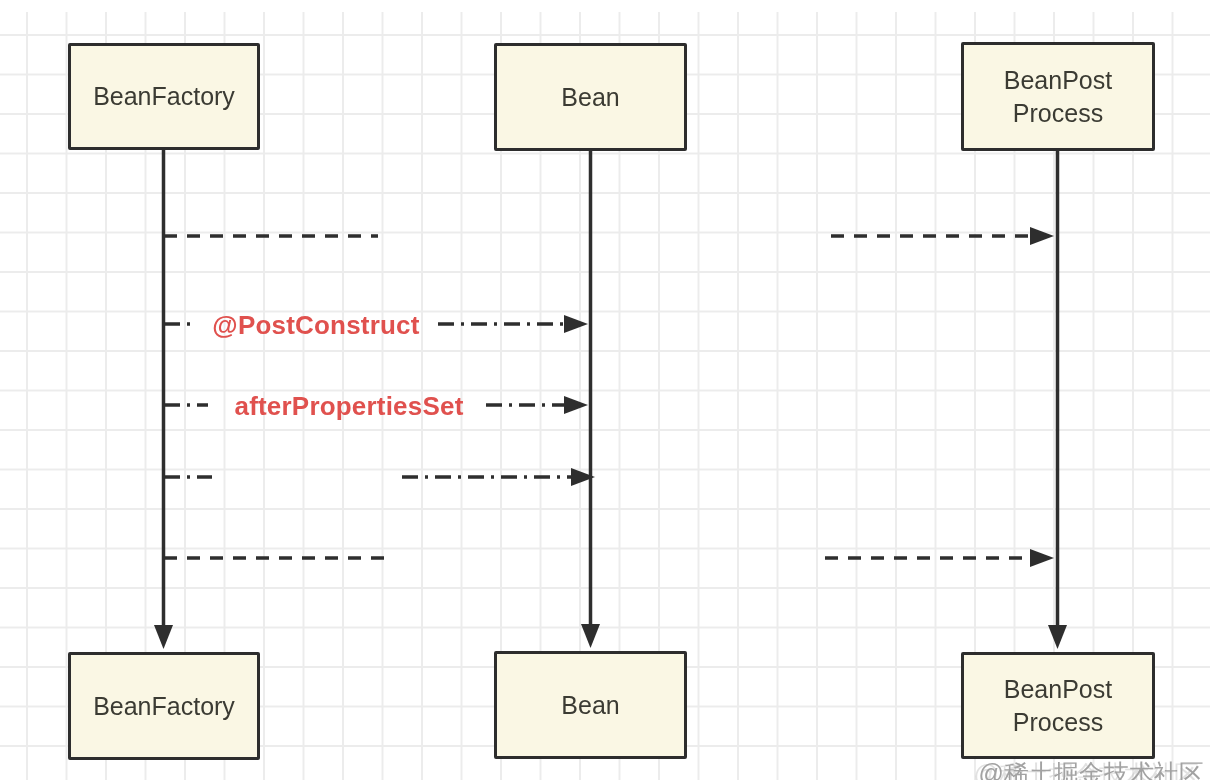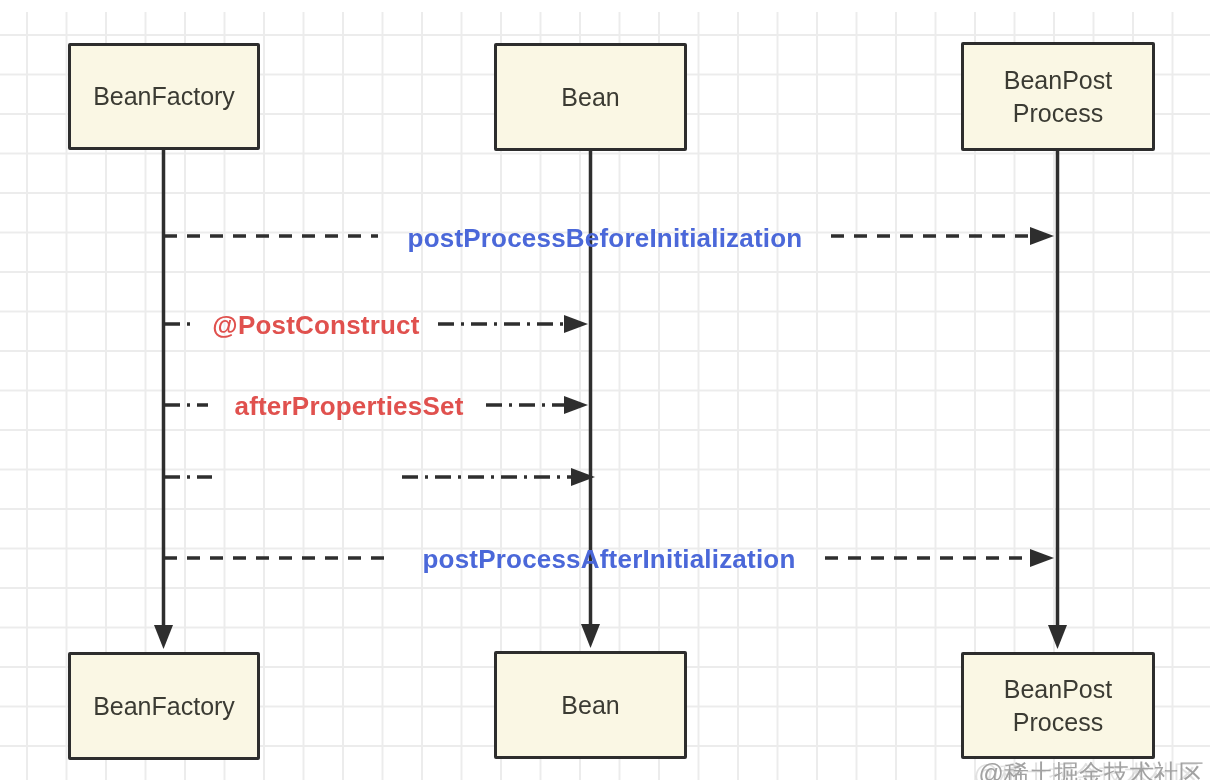--- a/index.html
+++ b/index.html
@@ -128,20 +128,18 @@
       <polygon points="595,465 571,456 571,474" stroke="none"></polygon>
 
       <g stroke-dasharray="13 10">
         <line x1="164" y1="546" x2="392" y2="546"></line>
         <line x1="825" y1="546" x2="1032" y2="546"></line>
       </g>
       <polygon points="1054,546 1030,537 1030,555" stroke="none"></polygon>
     </g>
   </svg>
 
-  <div class="msg-label msg-blue" style="left:605px; top:226px;">postProcessBeforeInitialization</div>
   <div class="msg-label msg-red" style="left:316px; top:313px;">@PostConstruct</div>
   <div class="msg-label msg-red" style="left:349px; top:394px;">afterPropertiesSet</div>
-  <div class="msg-label msg-blue" style="left:609px; top:547px;">postProcessAfterInitialization</div>
 
   <div id="watermark">@稀土掘金技术社区</div>
 
 </div>
 
 </body></html>

